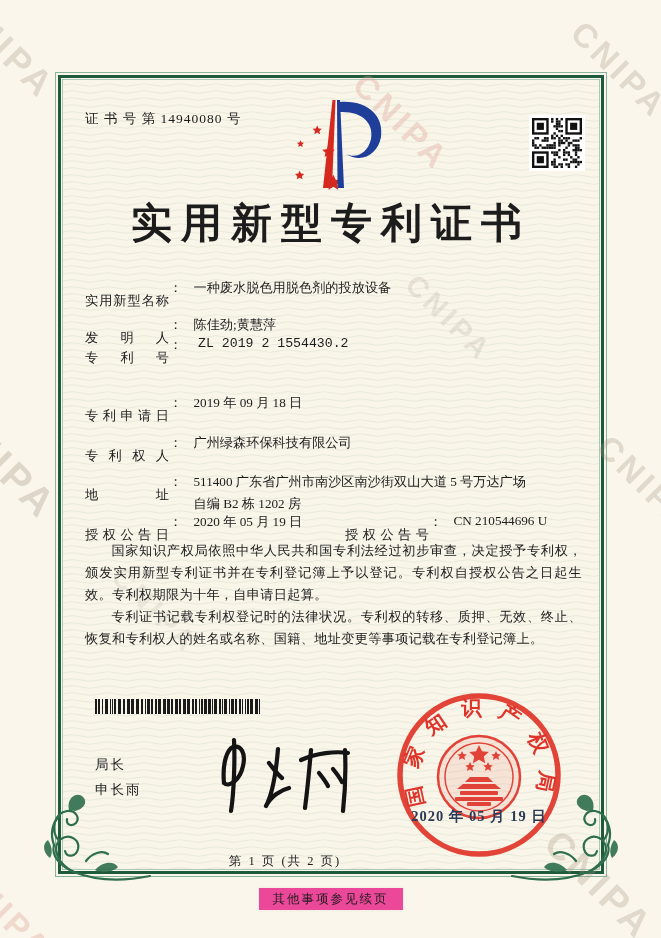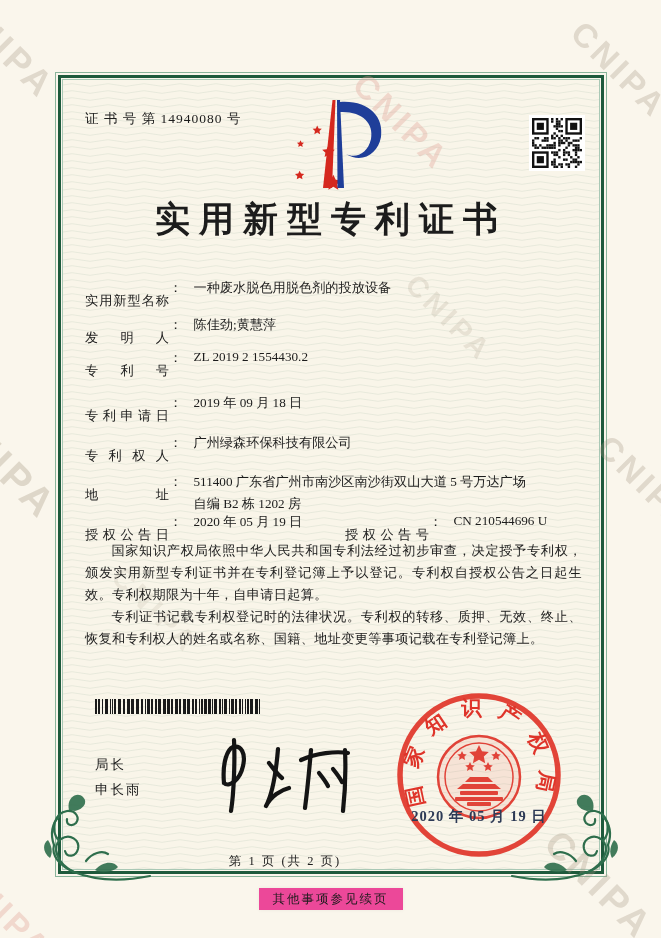--- a/index.html
+++ b/index.html
@@ -15,21 +15,21 @@
   
   .wm{position:absolute;font-family:"Liberation Sans","DejaVu Sans",sans-serif;
       font-weight:700;transform:rotate(45deg);transform-origin:left top;
       letter-spacing:4px;z-index:2;pointer-events:none;}
   
   .content{position:absolute;inset:0;z-index:3;}
   .cert-no{position:absolute;left:85px;top:110px;font-size:13.5px;letter-spacing:1px;}
   .logo{position:absolute;left:282px;top:92px;}
   .qr{position:absolute;left:529px;top:115px;background:#fff;padding:3px;line-height:0;}
   .title{position:absolute;left:55px;top:196px;width:552px;text-align:center;
-         font-size:35px;font-weight:700;letter-spacing:9px;}
+         font-size:41px;font-weight:700;letter-spacing:9px;}
   .frow{position:absolute;left:85px;font-size:13.2px;white-space:nowrap;}
   .flabel{display:inline-block;width:84px;text-align:justify;text-align-last:justify;vertical-align:top;margin-top:13px;}
   .fcolon{display:inline-block;vertical-align:top;}
   .fvalue{display:inline-block;margin-left:8px;vertical-align:top;}
   .addr2{display:block;margin-top:4px;}
   .grant-no-pair{position:absolute;left:260px;top:0;}
   .paras{position:absolute;left:85px;top:540px;width:497px;font-size:13.2px;line-height:22px;
          text-align:justify;letter-spacing:0.3px;}
   .paras p{margin:0;text-indent:2em;}
   .barcode{position:absolute;left:95px;top:699px;line-height:0;}
@@ -374,21 +374,21 @@
     <div class="title">实用新型专利证书</div>
 
     <div class="frow" style="top:279px;">
       <span class="flabel">实用新型名称</span><span class="fcolon">：</span>
       <span class="fvalue">一种废水脱色用脱色剂的投放设备</span>
     </div>
     <div class="frow" style="top:316px;">
       <span class="flabel">发明人</span><span class="fcolon">：</span>
       <span class="fvalue">陈佳劲;黄慧萍</span>
     </div>
-    <div class="frow" style="top:349px;">
+    <div class="frow" style="top:336px;font-family:Liberation Mono, monospace;">
       <span class="flabel">专利号</span><span class="fcolon">：</span>
       <span class="fvalue">ZL 2019 2 1554430.2</span>
     </div>
     <div class="frow" style="top:394px;">
       <span class="flabel">专利申请日</span><span class="fcolon">：</span>
       <span class="fvalue">2019 年 09 月 18 日</span>
     </div>
     <div class="frow" style="top:434px;">
       <span class="flabel">专利权人</span><span class="fcolon">：</span>
       <span class="fvalue">广州绿森环保科技有限公司</span>

